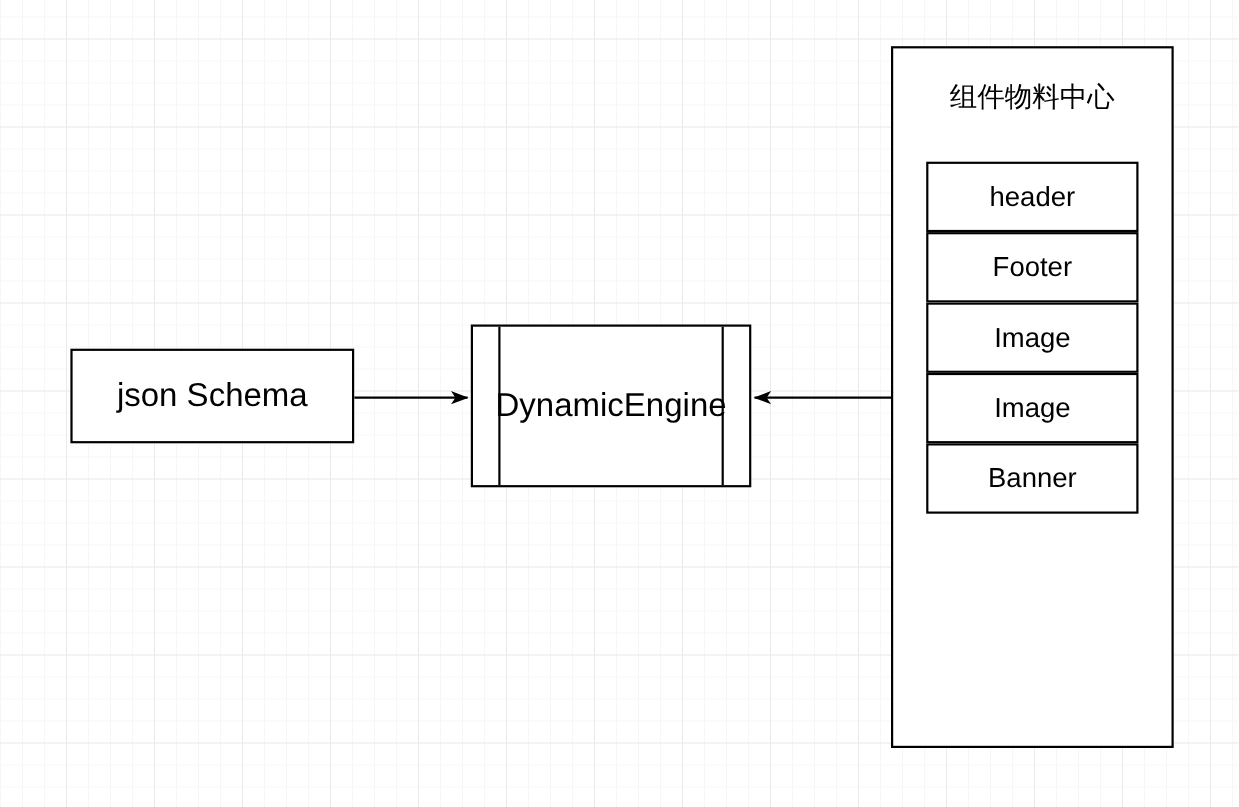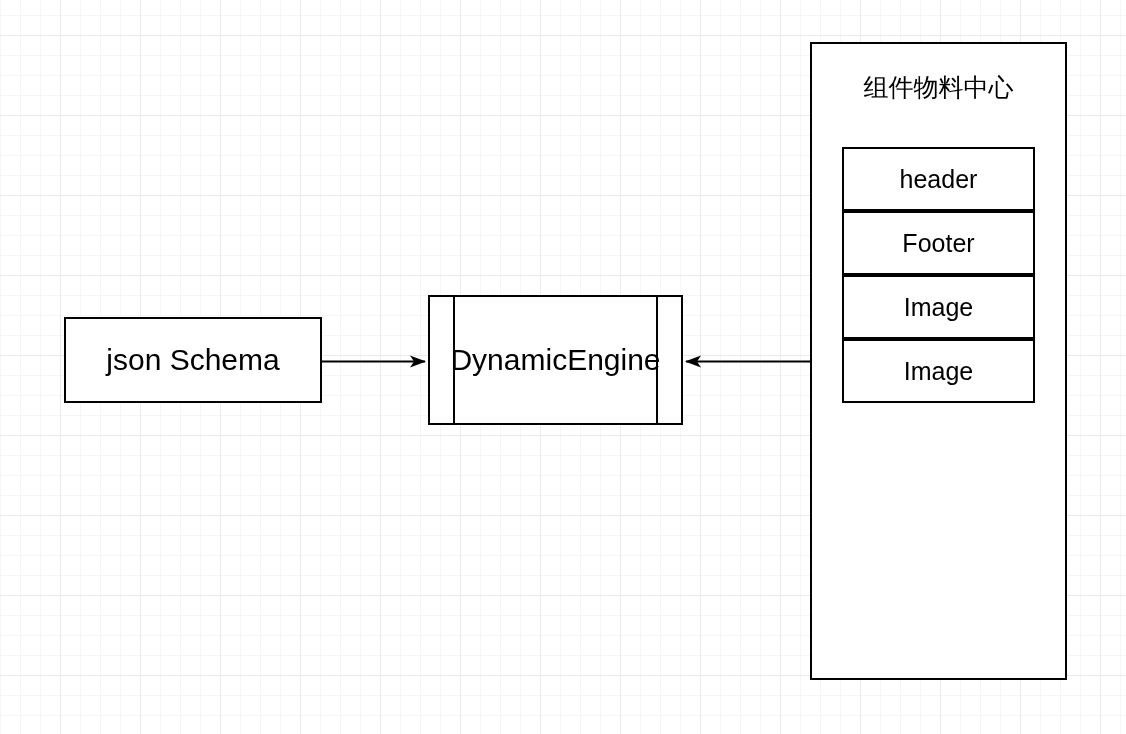--- a/index.html
+++ b/index.html
@@ -24,21 +24,21 @@
   .node {
     position: absolute;
     background: #ffffff;
     border: 2px solid #000000;
     box-sizing: border-box;
     display: flex; align-items: center; justify-content: center;
     font-size: 30px;
     white-space: nowrap;
   }
   .node-json-schema { left: 64px; top: 317px; width: 258px; height: 86px; }
-  .node-dynamic-engine { left: 428px; top: 295px; width: 255px; height: 130px; }
+  .node-dynamic-engine { left: 428px; top: 295px; width: 255px; height: 148px; }
   .vline {
     position: absolute; top: 0; bottom: 0; width: 2px;
     background: #000000;
   }
   .vline.left  { left: 23px; }
   .vline.right { right: 23px; }
 
   .material-center {
     position: absolute; left: 810px; top: 42px;
     width: 257px; height: 638px;
@@ -103,16 +103,19 @@
       </div>
       <div class="component">
         <span>Footer</span>
       </div>
       <div class="component">
         <span>Image</span>
       </div>
       <div class="component">
         <span>Image</span>
       </div>
+      <div class="component">
+        <span>Banner</span>
+      </div>
     </div>
   </div>
 
 </div>
 
 </body></html>

